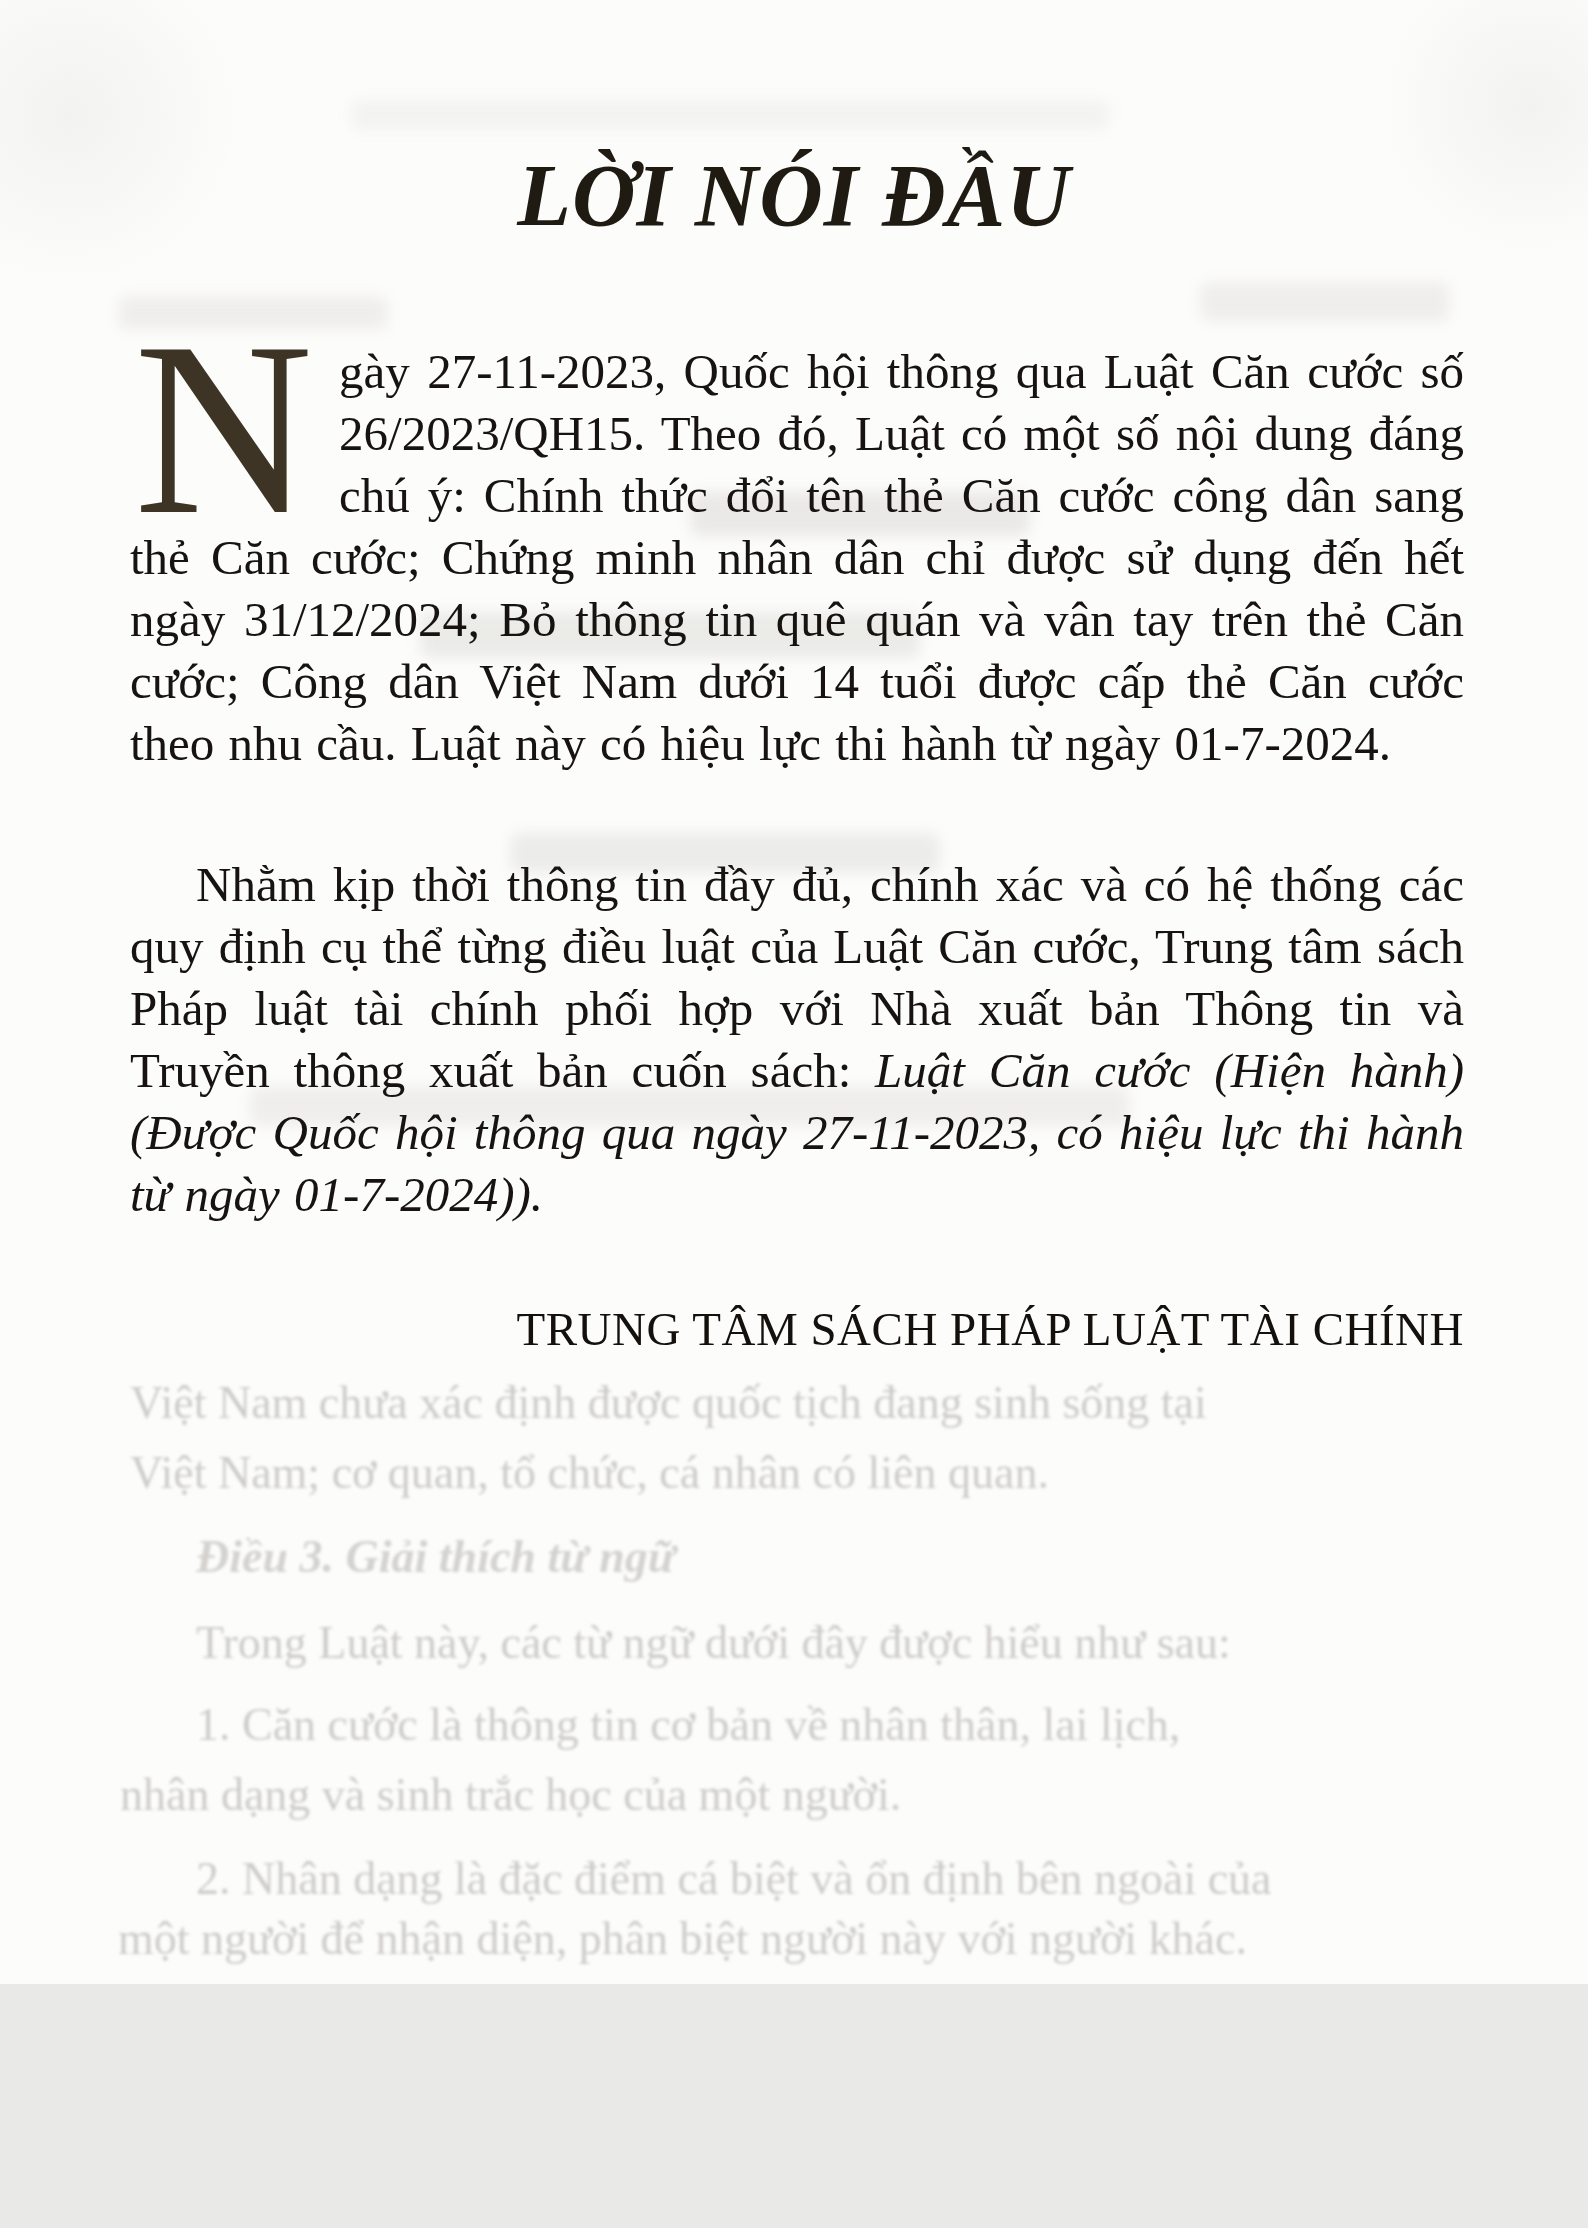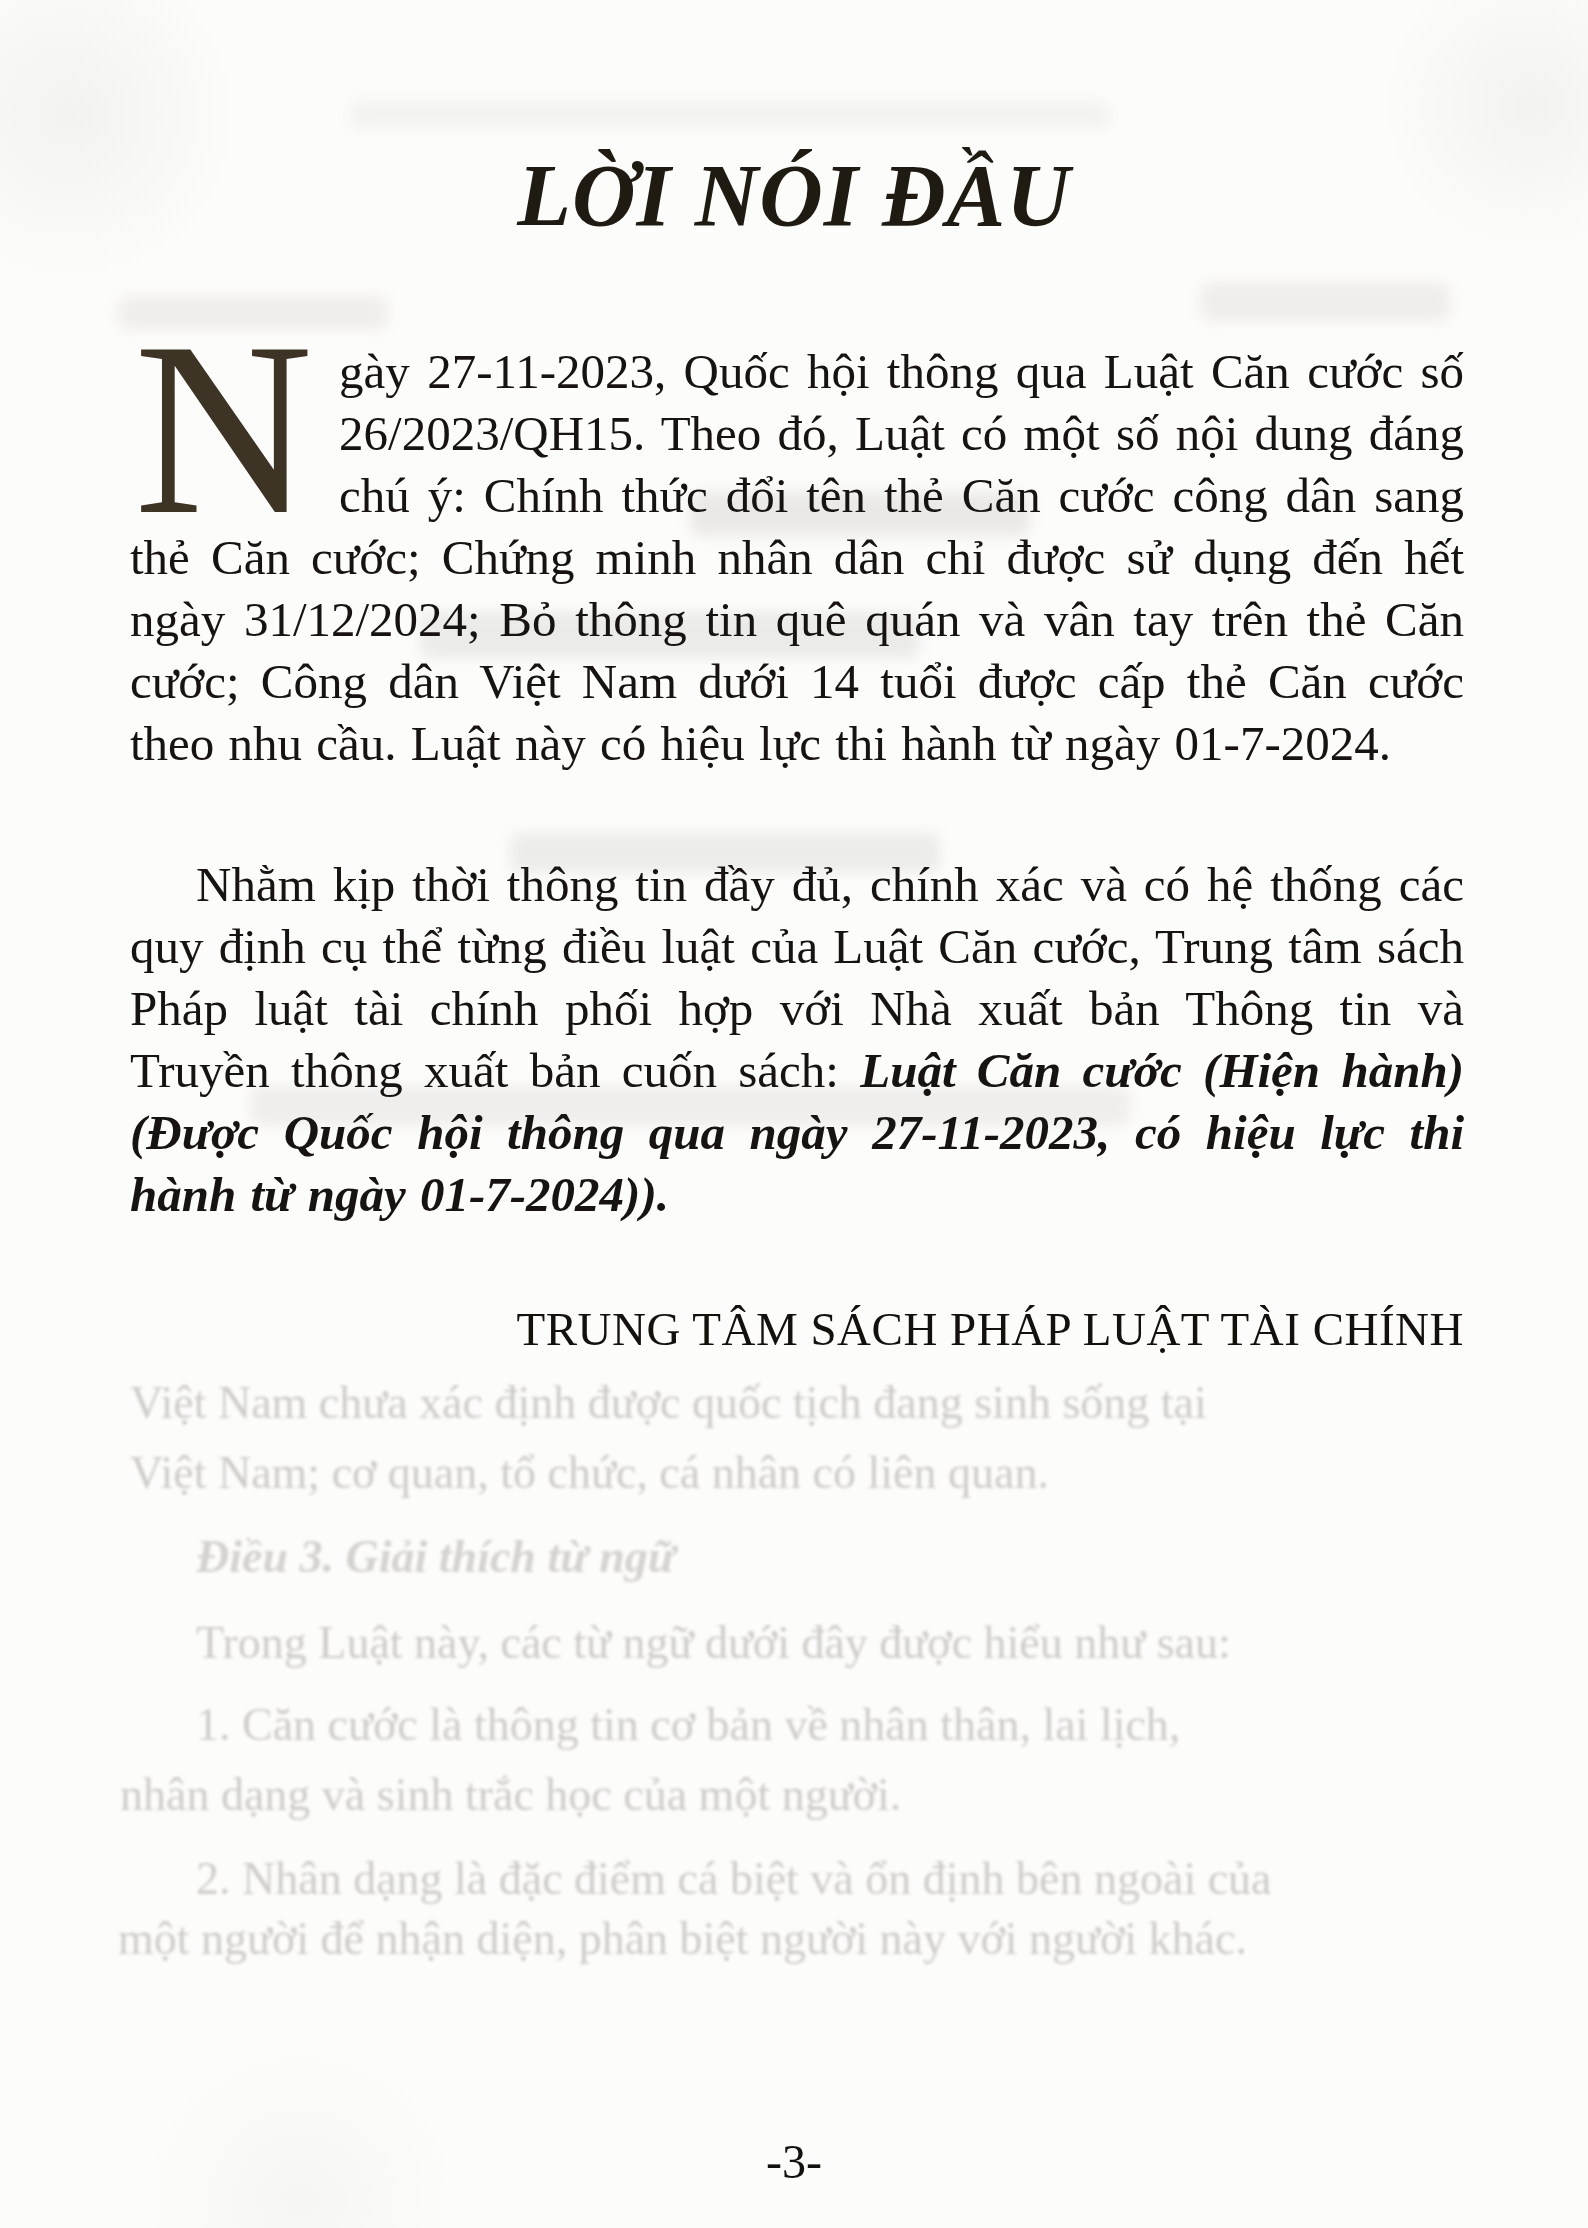--- a/index.html
+++ b/index.html
@@ -1,18 +1,18 @@
 <!DOCTYPE html>
 <html><head>
 <meta charset="utf-8">
 <style>
   html,body{margin:0;padding:0;background:#e9e9e7;}
   .page{
     position:relative;
-    width:1588px;height:2228px;
+    width:1588px;height:1984px;
     margin:0 auto;
     background:#fcfcfb;
     background-image:
       radial-gradient(circle at 70px 115px, rgba(90,88,80,.06), transparent 170px),
       radial-gradient(circle at 1530px 105px, rgba(90,88,80,.06), transparent 150px),
       radial-gradient(circle at 300px 2200px, rgba(90,88,80,.04), transparent 160px);
     font-family:"Liberation Serif","DejaVu Serif",serif;
     color:#171310;
     overflow:hidden;
   }
@@ -29,21 +29,21 @@
     text-align:justify;word-spacing:2px;
   }
   .p1{top:341px;}
   .dropcap{
     float:left;
     font-size:248px;line-height:176px;height:186px;
     padding:0 26px 0 4px;
     color:#3d3425;
   }
   .p2{top:854px;text-indent:66px;}
-  .bi{font-weight:700;font-style:italic;}
+  .bi{font-weight:400;font-style:italic;}
   .p3{top:1232px;text-indent:66px;text-align:left;}
   .signature{
     position:absolute;top:1298px;left:130px;width:1334px;
     text-align:right;font-size:47px;line-height:62px;
     letter-spacing:.5px;color:#14110d;white-space:nowrap;
   }
   .pagenum{
     position:absolute;top:2131px;left:0;width:100%;
     text-align:center;font-size:48px;line-height:62px;color:#14110d;
   }

